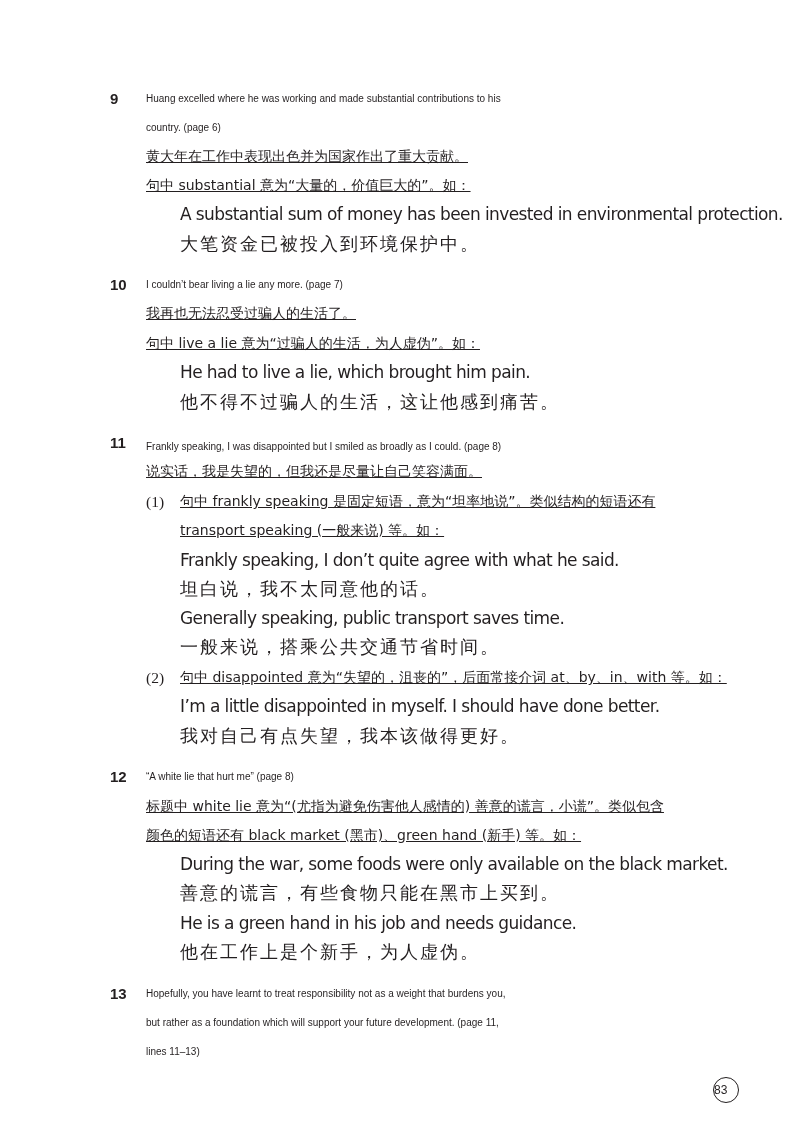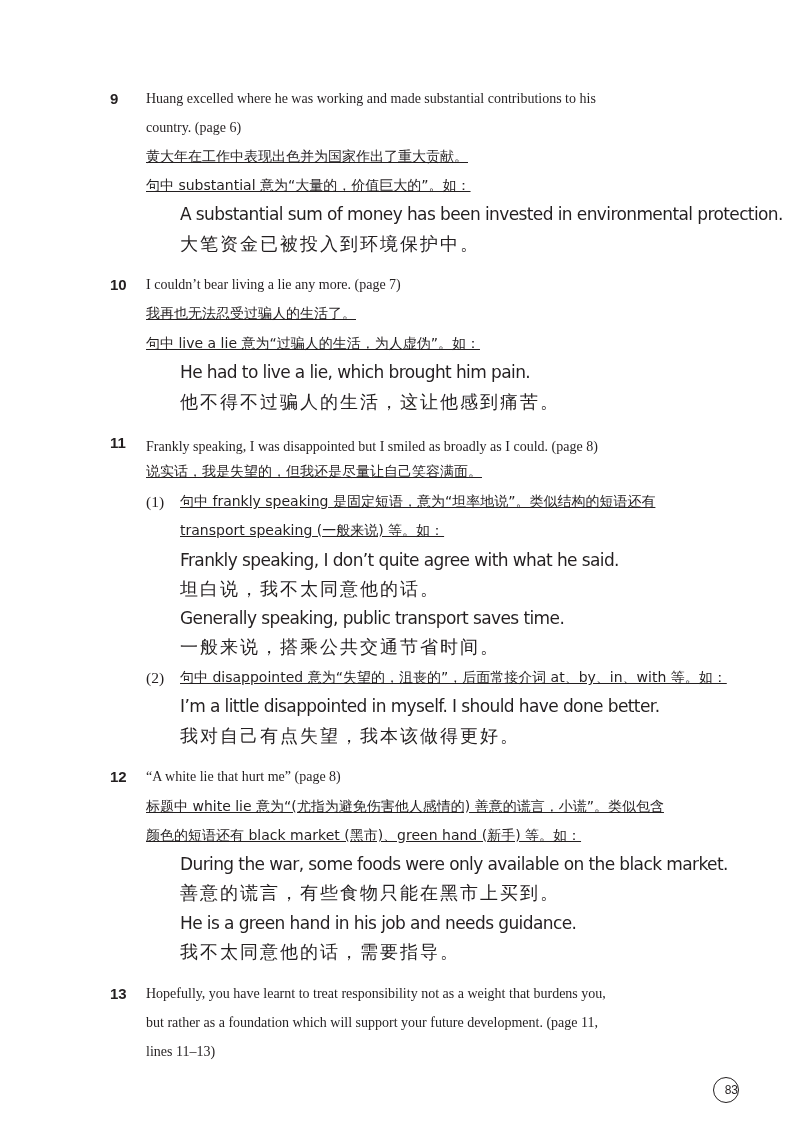--- a/index.html
+++ b/index.html
@@ -1,26 +1,26 @@
 <!DOCTYPE html>
 <html><head>
   <meta charset="utf-8">
   <style>
     html, body { margin: 0; padding: 0; background: #ffffff; }
     body { width: 805px; height: 1145px; position: relative; overflow: hidden; color: #231f20; }
     .page { position: absolute; left: 0; top: 0; width: 805px; height: 1145px; }
     .item { position: absolute; left: 0; width: 805px; }
     .num { position: absolute; left: 110px; font-family: "Liberation Sans", sans-serif; font-weight: bold; font-size: 15px; line-height: 29px; }
     .line { position: absolute; white-space: nowrap; line-height: 29px; }
-    .en { font-family: Liberation Serif, serif; font-size: 14px; }
+    .en { font-family: Liberation Sans, sans-serif; font-size: 10px; }
     .zh { font-family: "DejaVu Sans", sans-serif; font-size: 14px; text-decoration: underline; }
     .ex { font-family: "DejaVu Sans", sans-serif; font-size: 17px; letter-spacing: -0.6px; }
     .exzh { font-family: Liberation Serif, serif; font-size: 18px; letter-spacing: 2px; }
     .sub { position: absolute; left: 146px; font-family: "Liberation Serif", serif; font-size: 15.5px; line-height: 29px; }
-    .pagenum { position: absolute; left: 713px; top: 1077px; width: 24px; height: 24px; border: 1.3px solid #231f20; border-radius: 50%; font-family: "Liberation Sans", sans-serif; font-size: 12px; line-height: 24px; text-align: right; }
+    .pagenum { position: absolute; left: 713px; top: 1077px; width: 24px; height: 24px; border: 1.3px solid #231f20; border-radius: 50%; font-family: "Liberation Sans", sans-serif; font-size: 12px; line-height: 24px; text-align: left; }
   </style>
 </head>
 <body>
 
 <div class="page">
 
   <div class="item">
     <span class="num" style="top:84px">9</span>
     <span class="line en" style="left:146px;top:84px">Huang excelled where he was working and made substantial contributions to his</span>
     <span class="line en" style="left:146px;top:113px">country. (page 6)</span>
@@ -59,21 +59,21 @@
   </div>
 
   <div class="item">
     <span class="num" style="top:762px">12</span>
     <span class="line en" style="left:146px;top:762px">“A white lie that hurt me” (page 8)</span>
     <span class="line zh" style="left:146px;top:792px">标题中 white lie 意为“(尤指为避免伤害他人感情的) 善意的谎言，小谎”。类似包含</span>
     <span class="line zh" style="left:146px;top:821px">颜色的短语还有 black market (黑市)、green hand (新手) 等。如：</span>
     <span class="line ex" style="left:180px;top:850px">During the war, some foods were only available on the black market.</span>
     <span class="line exzh" style="left:180px;top:879px">善意的谎言，有些食物只能在黑市上买到。</span>
     <span class="line ex" style="left:180px;top:909px">He is a green hand in his job and needs guidance.</span>
-    <span class="line exzh" style="left:180px;top:938px">我不太同意他的话，需要指导。</span>
+    <span class="line exzh" style="left:180px;top:938px">他在工作上是个新手，为人虚伪。</span>
   </div>
 
   <div class="item">
     <span class="num" style="top:979px">13</span>
     <span class="line en" style="left:146px;top:979px">Hopefully, you have learnt to treat responsibility not as a weight that burdens you,</span>
     <span class="line en" style="left:146px;top:1008px">but rather as a foundation which will support your future development. (page 11,</span>
     <span class="line en" style="left:146px;top:1037px">lines 11–13)</span>
   </div>
 
   <div class="pagenum">83</div>

